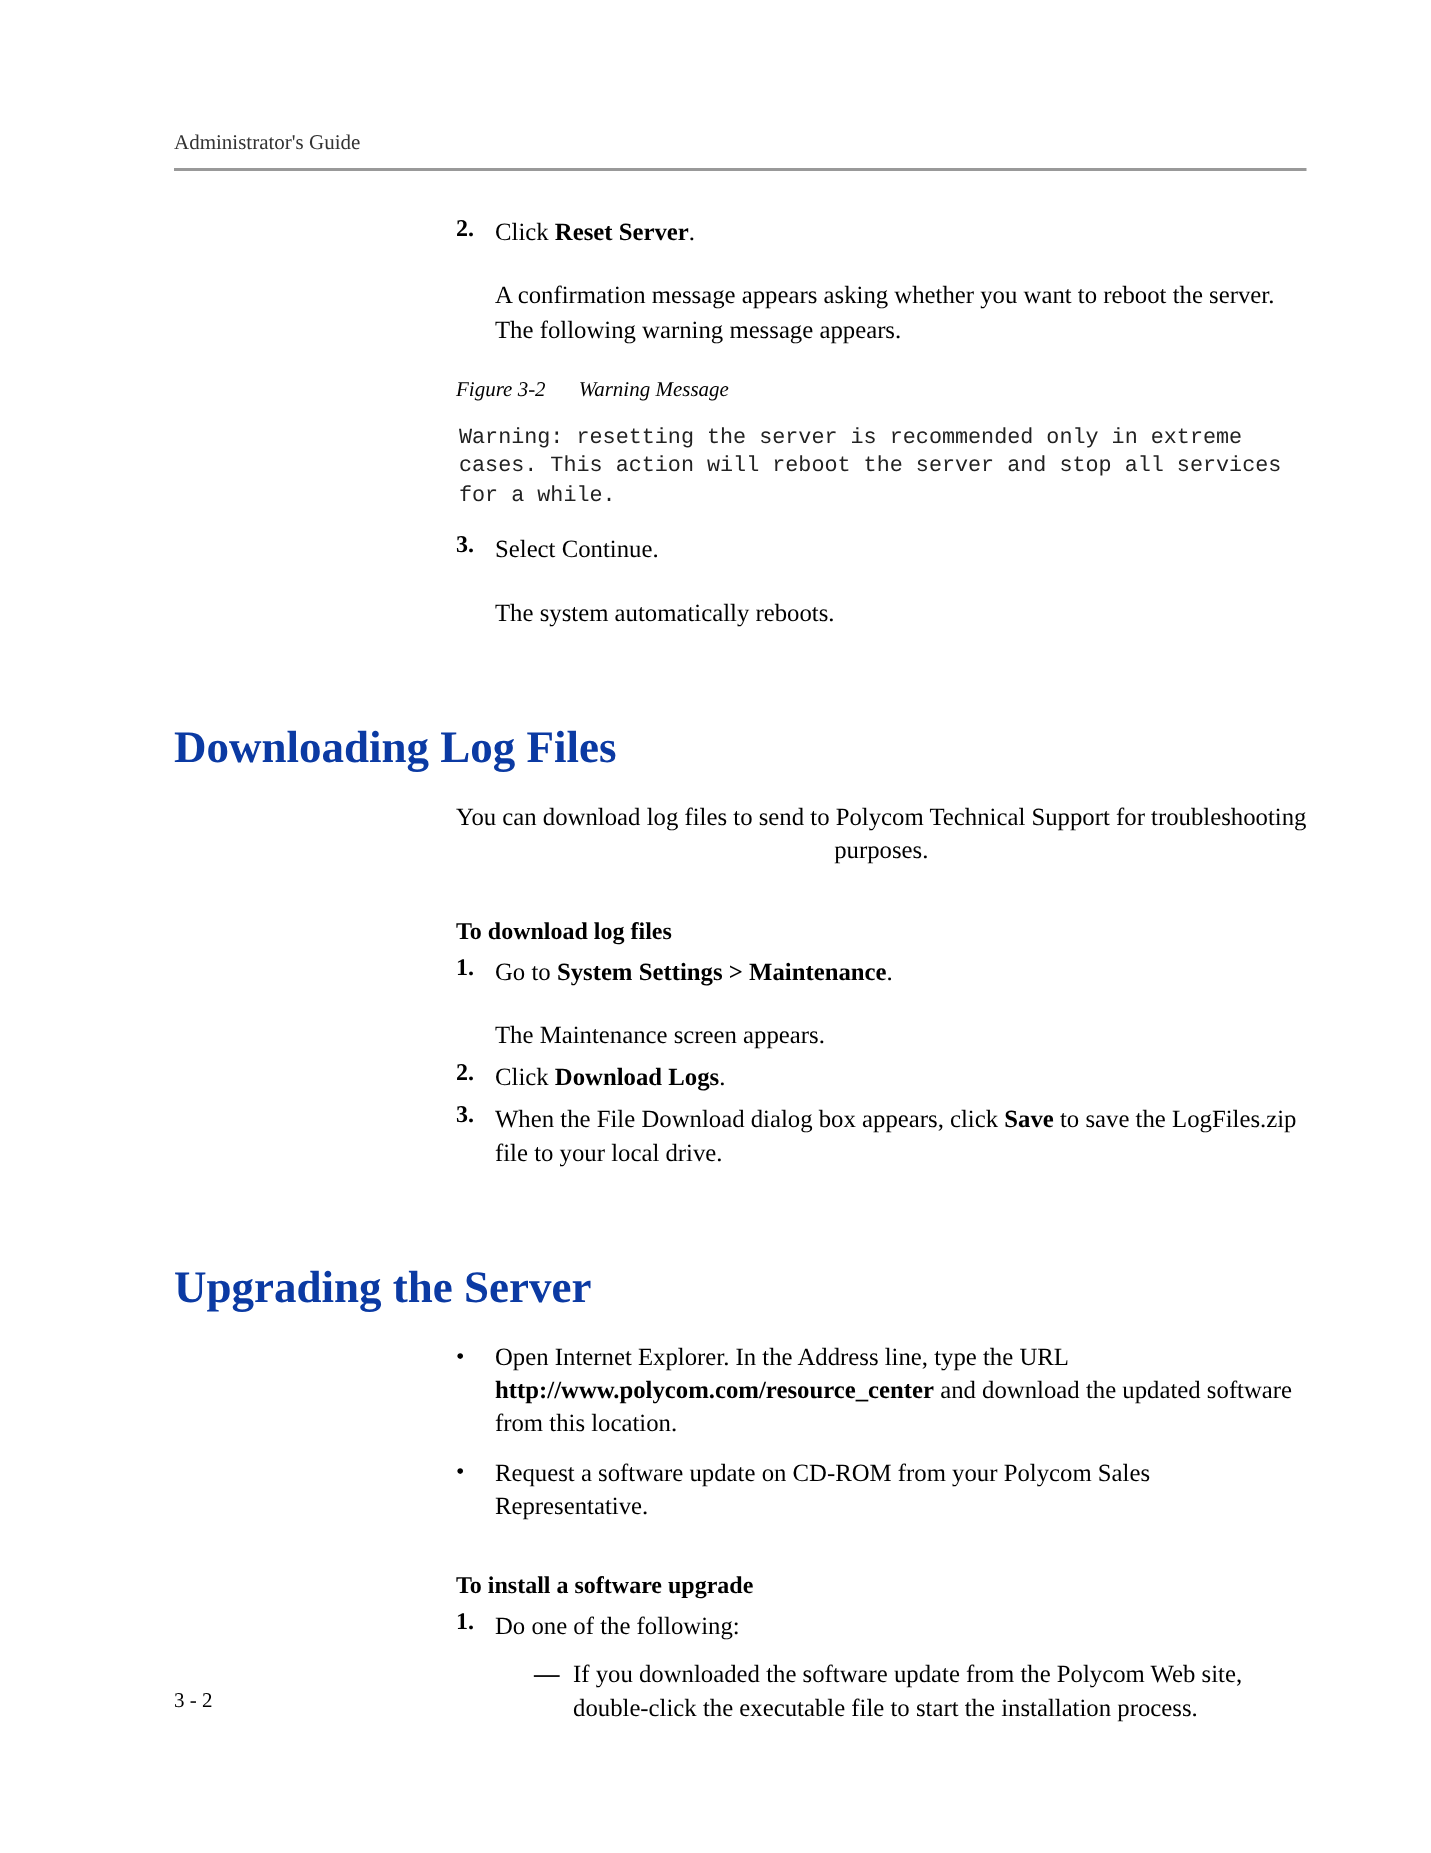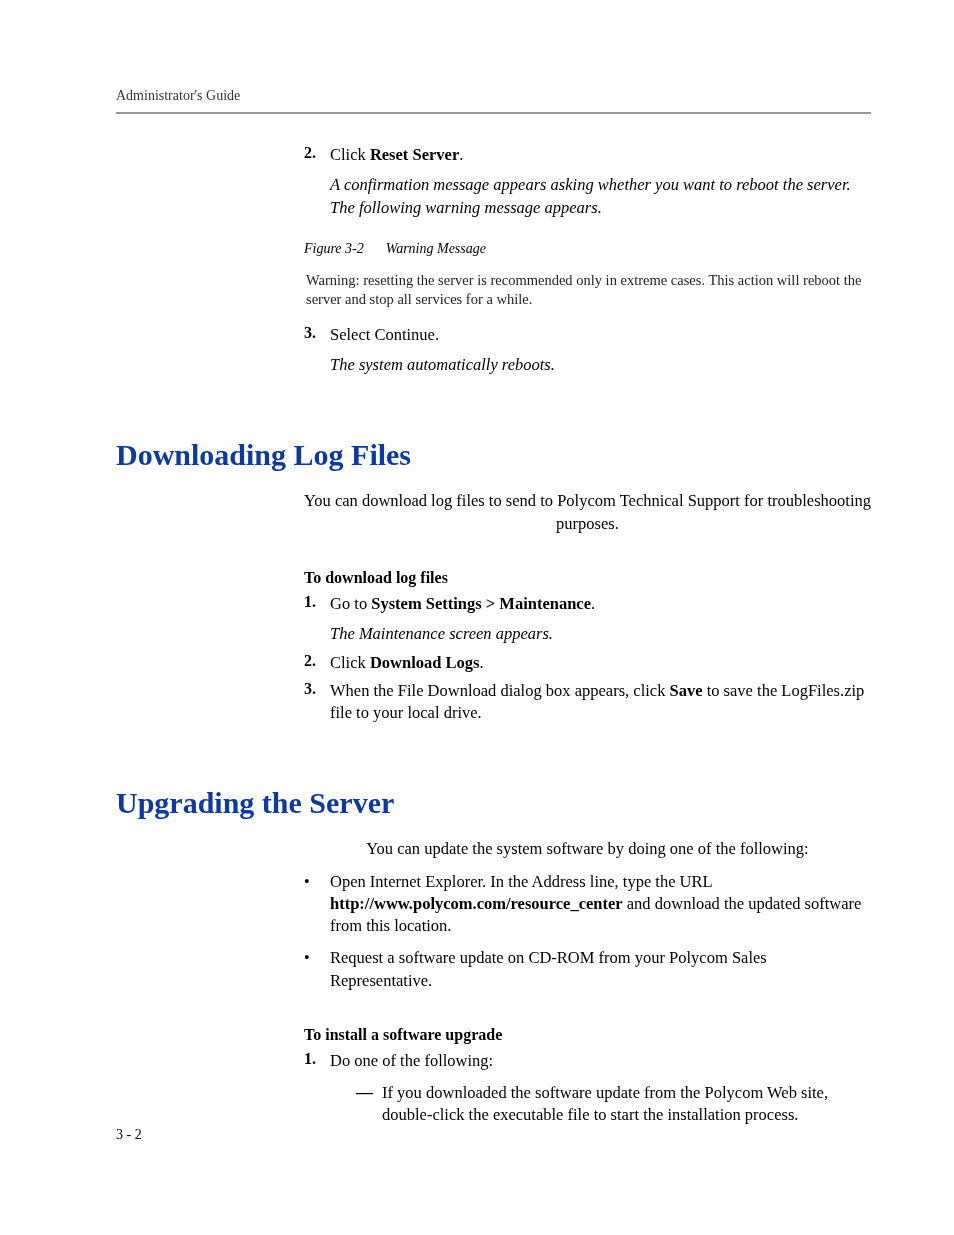--- a/index.html
+++ b/index.html
@@ -38,32 +38,31 @@
     width: 26px;
     flex: 0 0 26px;
     font-size: 16px;
   }
   .ol-body {
     flex: 1;
     font-size: 16.5px;
     line-height: 1.35;
   }
   .ol-body .follow {
-    margin-top: 8px;
-    font-style: italic;
+    margin-top: 20px;
   }
   .bold { font-weight: bold; }
   .figure-cap {
     font-style: italic;
     font-size: 14px;
     margin: 22px 0 14px 0;
   }
   .figure-cap .gap { display:inline-block; width:22px; }
   .warning-box {
-    font-family: Liberation Serif, serif;
+    font-family: Liberation Mono, monospace;
     font-size: 14.5px;
     line-height: 1.35;
     margin: 4px 0 14px 2px;
     color:#222;
   }
   h2.section {
     font-family: "Times New Roman", Times, serif;
     color: #0b3aa3;
     font-size: 30px;
     font-weight: bold;
@@ -180,21 +179,20 @@
       <div class="ol-num">3.</div>
       <div class="ol-body">
         <span>When the File Download dialog box appears, click </span><span class="bold">Save</span><span> to save the LogFiles.zip file to your local drive.</span>
       </div>
     </div>
   </div>
 
   <h2 class="section">Upgrading the Server</h2>
 
   <div class="body-indent">
-    <div class="para">You can update the system software by doing one of the following:</div>
 
     <div class="bullet">
       <div class="dot">•</div>
       <div class="btext">
         <span>Open Internet Explorer. In the Address line, type the URL </span><span class="bold">http://www.polycom.com/resource_center</span><span> and download the updated software from this location.</span>
       </div>
     </div>
 
     <div class="bullet">
       <div class="dot">•</div>

